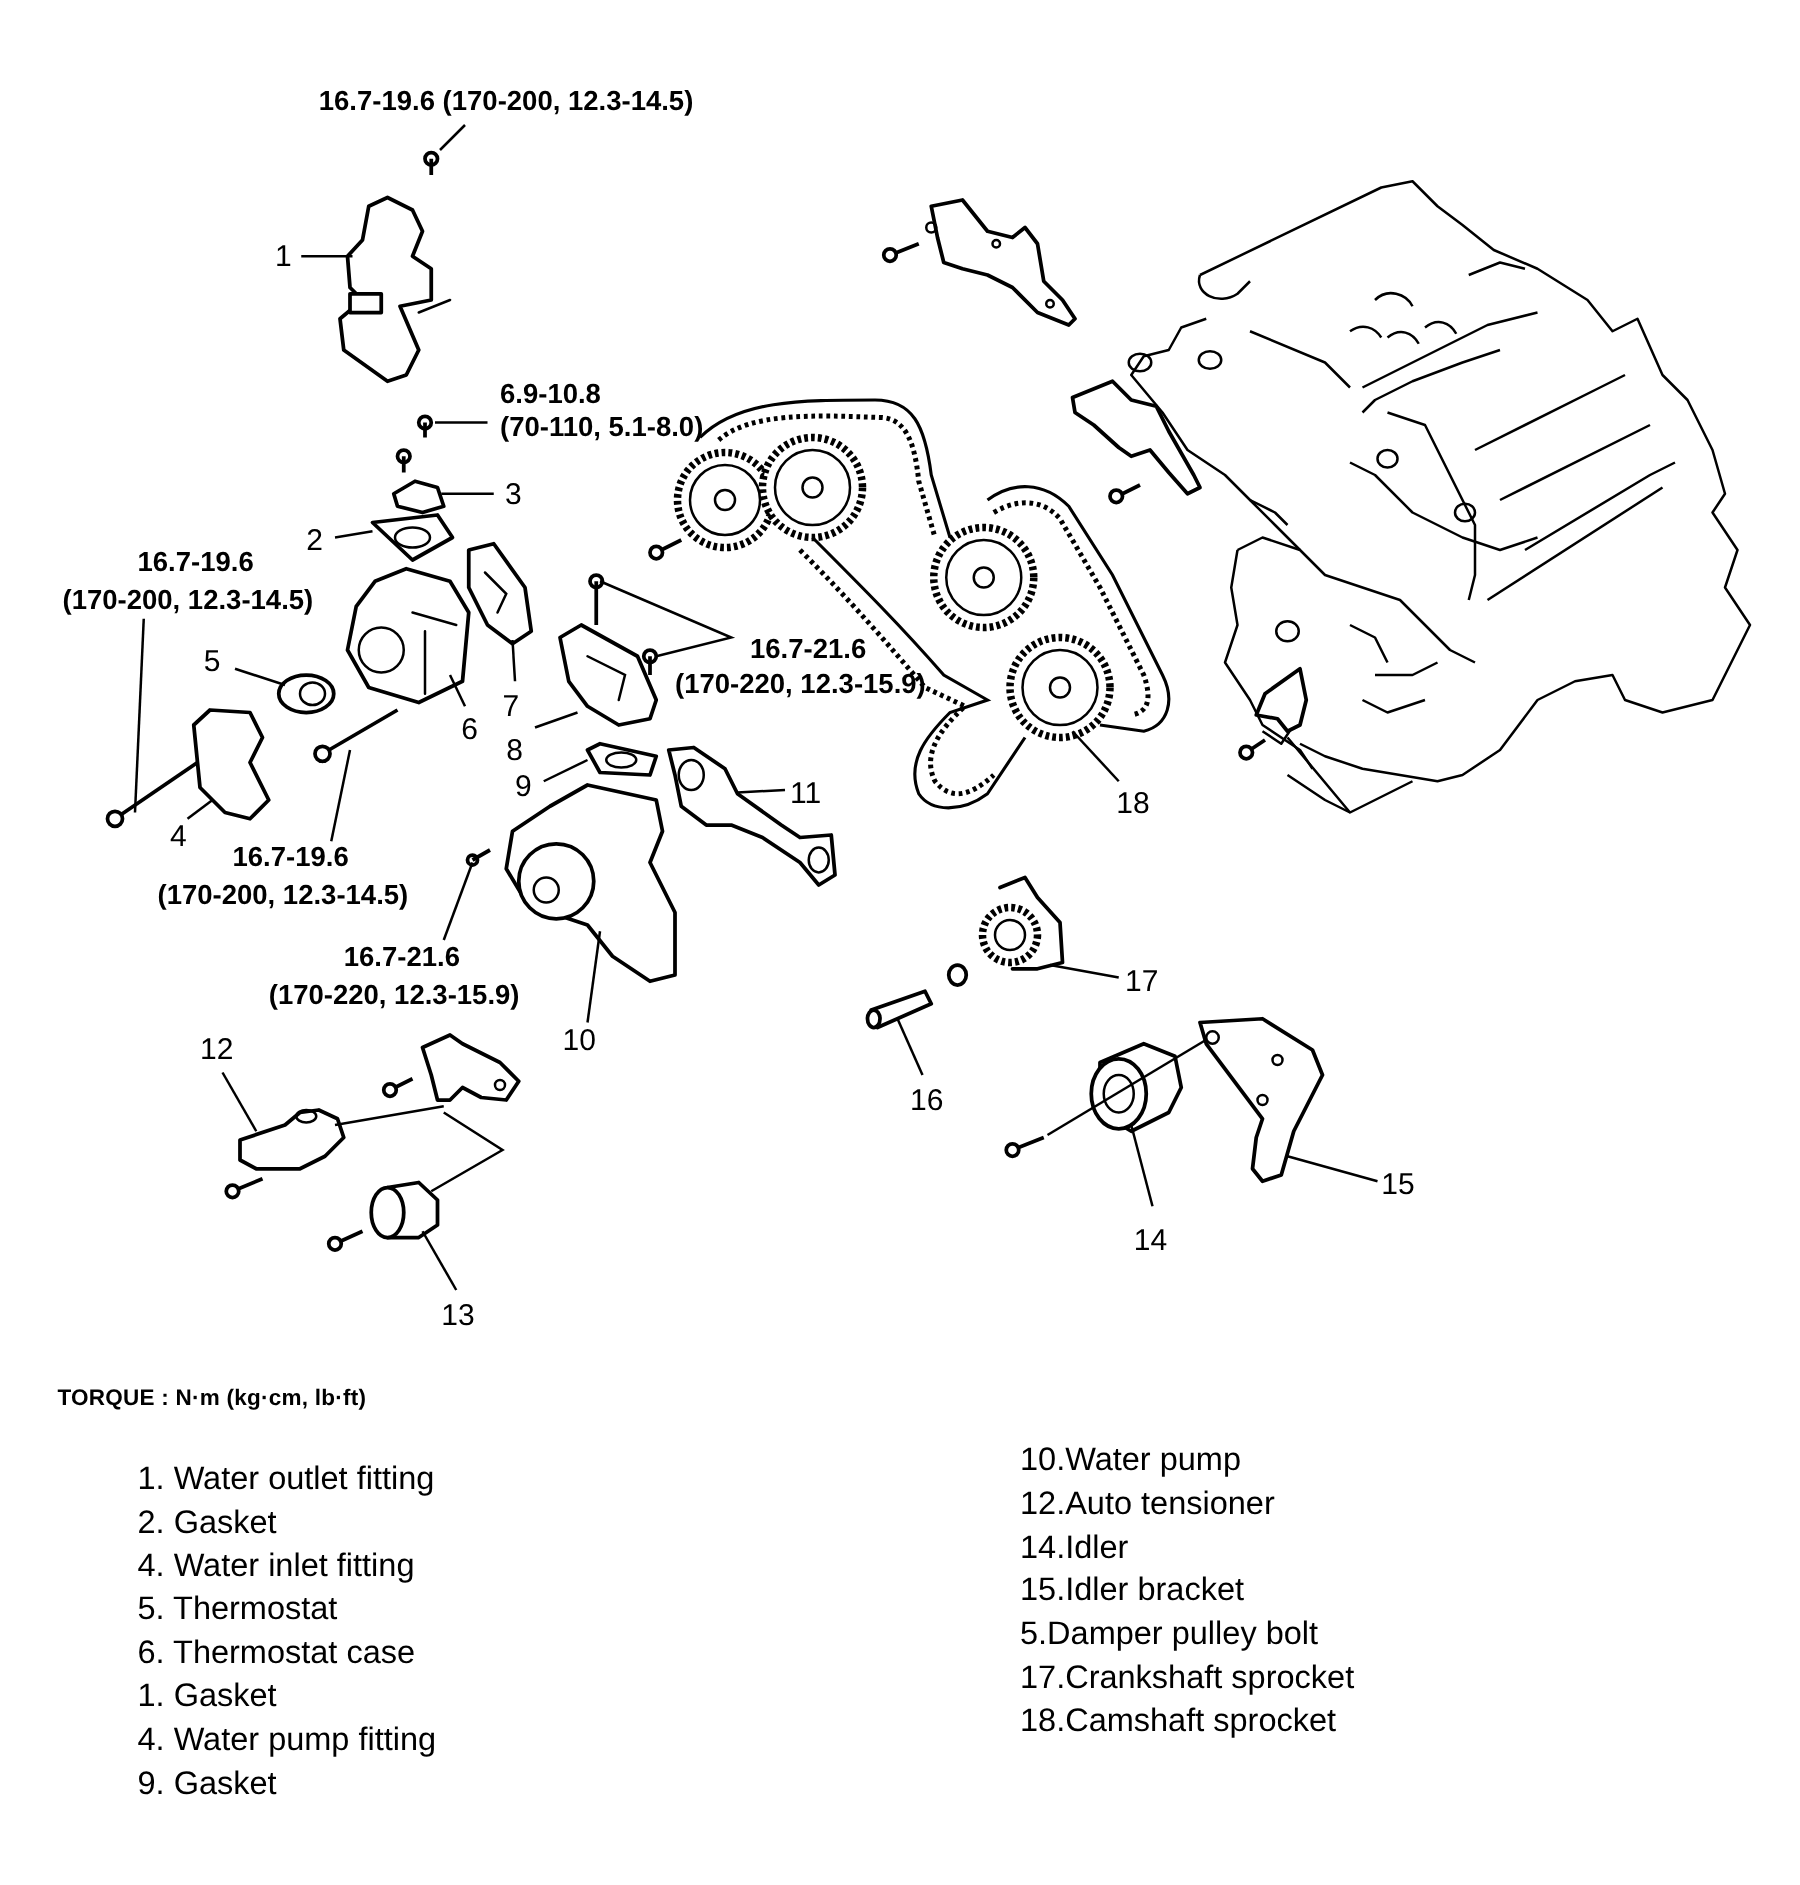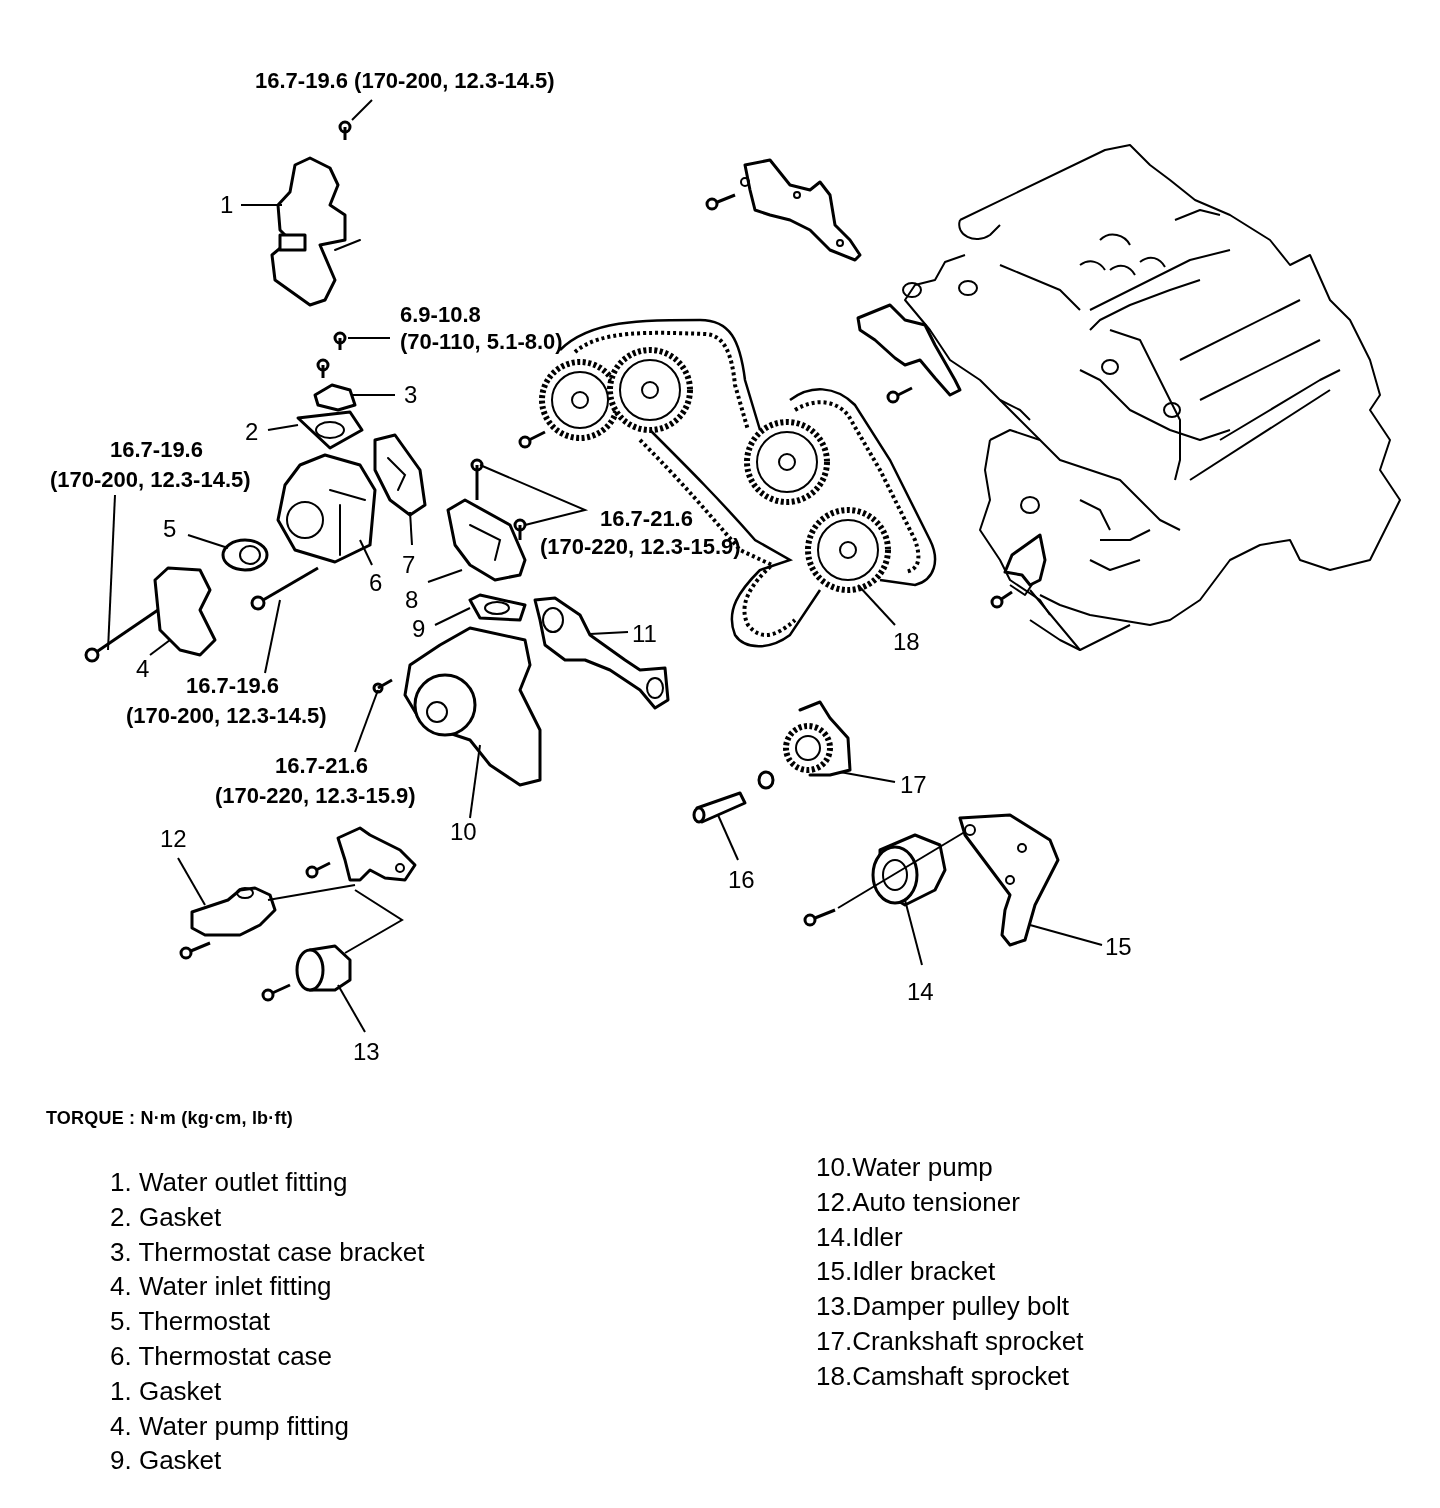--- a/index.html
+++ b/index.html
@@ -331,30 +331,29 @@
   <text class="callout" x="728" y="888">16</text>
   <text class="callout" x="900" y="793">17</text>
   <text class="callout" x="893" y="650">18</text>
 </svg>
 
 <div id="legend-title">TORQUE : N·m (kg·cm, lb·ft)</div>
 
 <ul id="legend-left" class="legend-col">
   <li>1. Water outlet fitting</li>
   <li>2. Gasket</li>
-  <li>3. Thermostat case bracket</li>
   <li>4. Water inlet fitting</li>
   <li>5. Thermostat</li>
   <li>6. Thermostat case</li>
   <li>1. Gasket</li>
   <li>4. Water pump fitting</li>
   <li>9. Gasket</li>
 </ul>
 
 <ul id="legend-right" class="legend-col">
   <li>10.Water pump</li>
   <li>12.Auto tensioner</li>
   <li>14.Idler</li>
   <li>15.Idler bracket</li>
-  <li>13.Damper pulley bolt</li>
+  <li>5.Damper pulley bolt</li>
   <li>17.Crankshaft sprocket</li>
   <li>18.Camshaft sprocket</li>
 </ul>
 
 </body></html>

